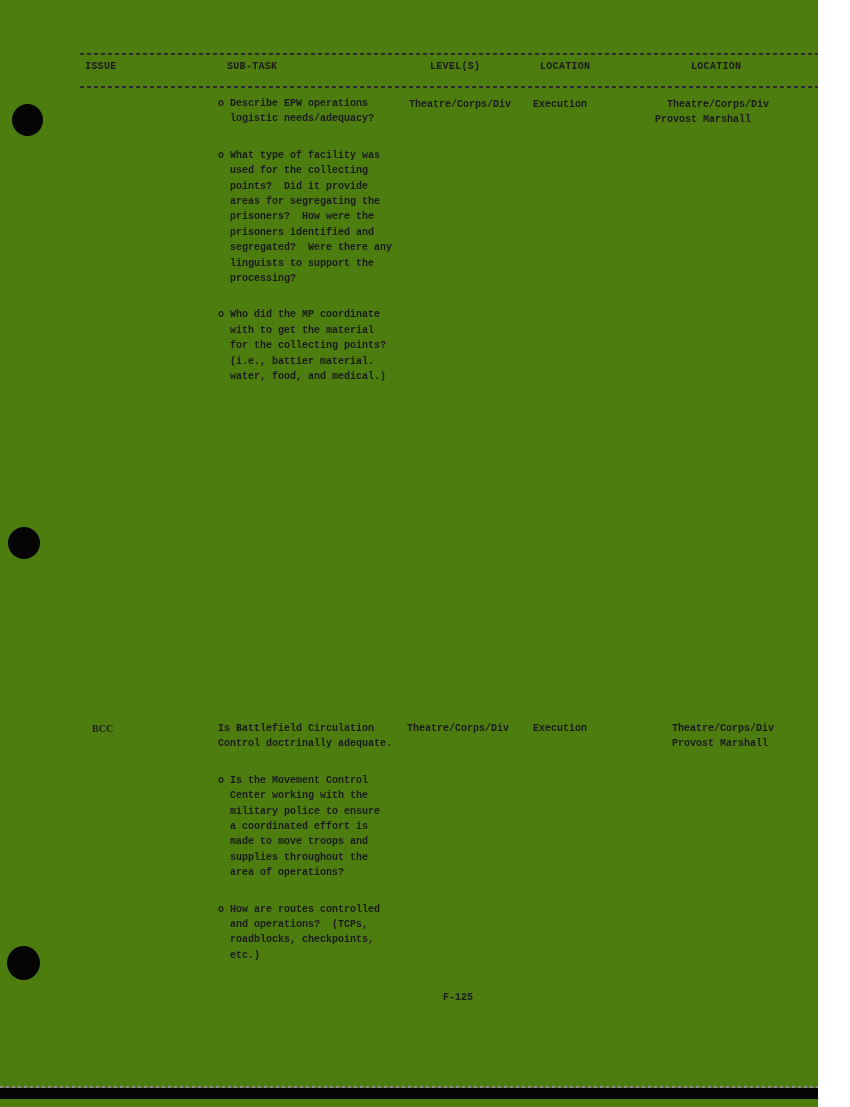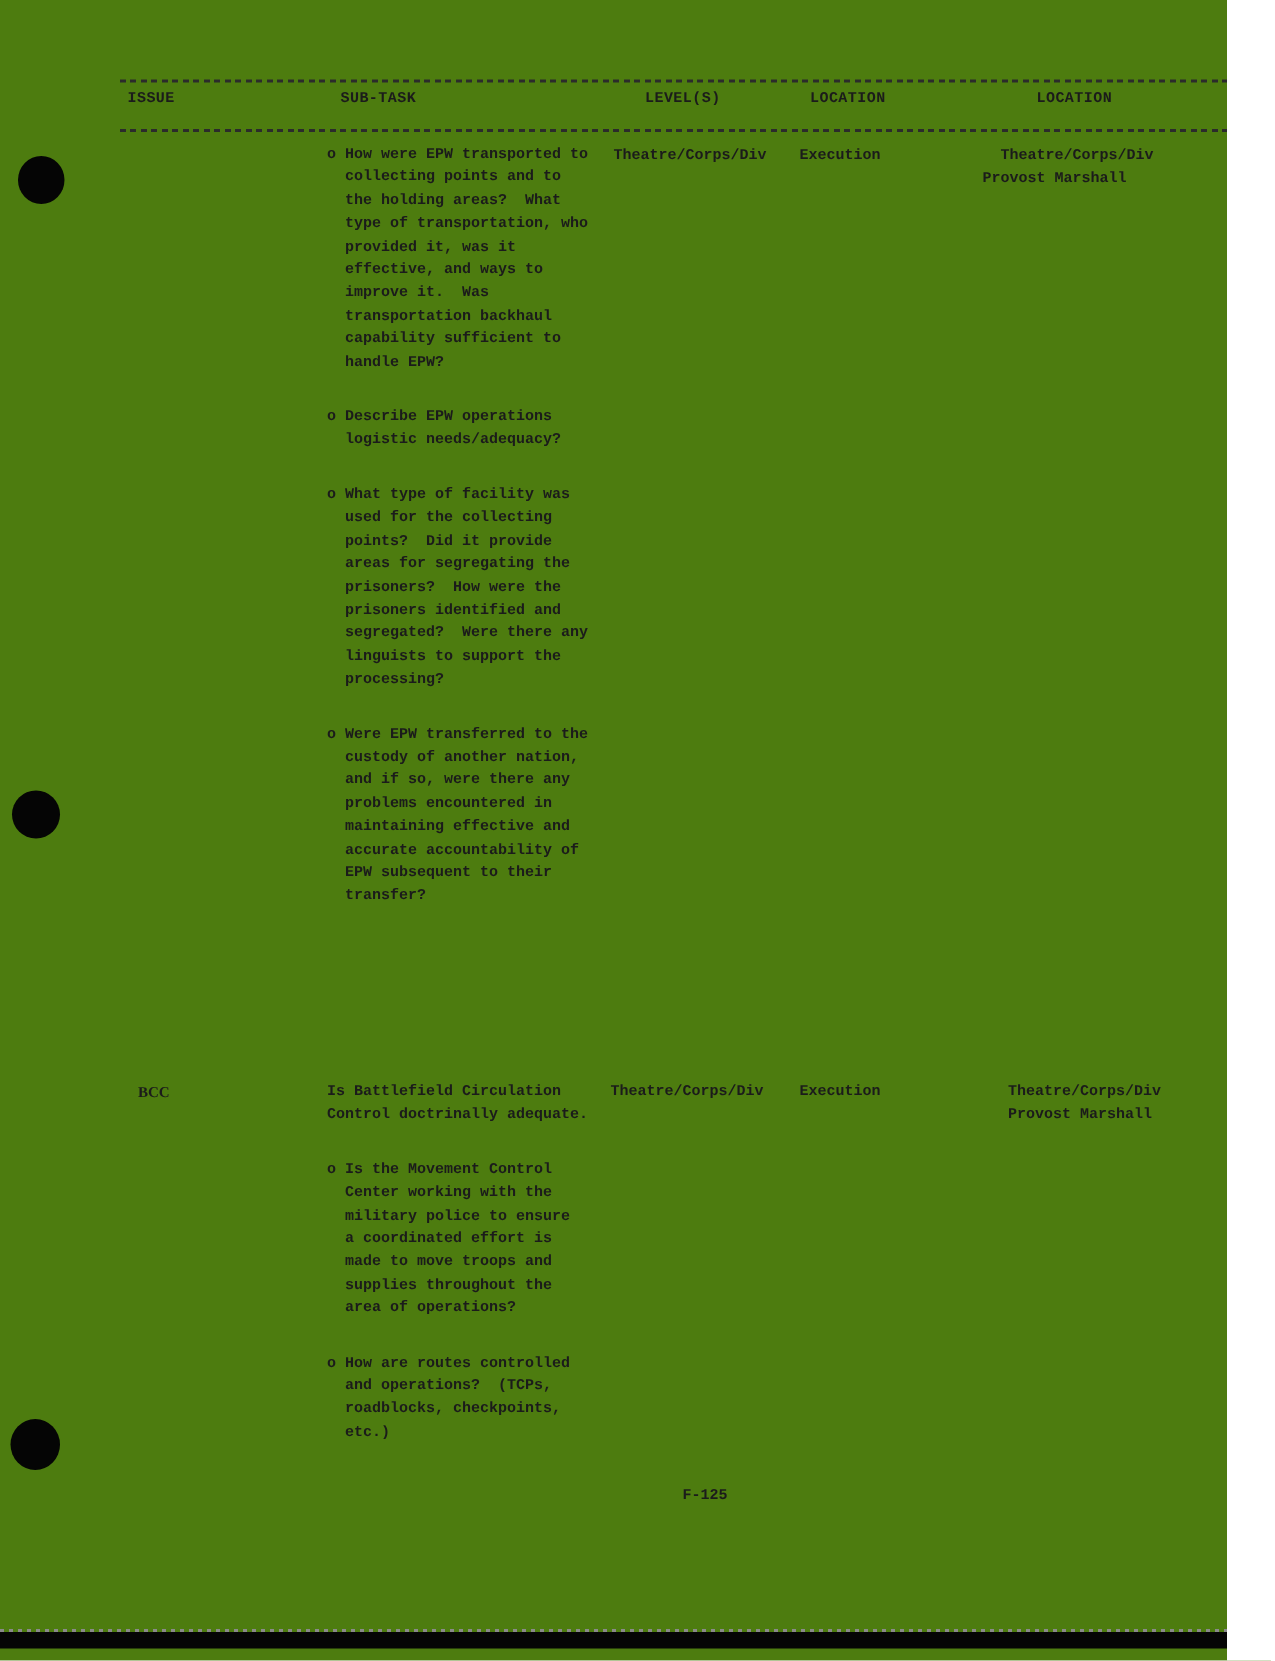--- a/index.html
+++ b/index.html
@@ -23,70 +23,57 @@
   .hdr{position:absolute;letter-spacing:0.3px;}
   .para{margin:0 0 21px 0;white-space:pre;}
   .para:last-child{margin-bottom:0;}
   .hole{position:absolute;background:#050505;border-radius:50%;}
   .edge-right{position:absolute;top:0;left:842px;width:8px;height:1100px;background:#050505;}
   .edge-bottom{position:absolute;top:1088px;left:0;width:850px;height:11px;background:#050505;}
   .edge-speckle{
     position:absolute;top:1086px;left:0;width:850px;height:2px;
     background:repeating-linear-gradient(90deg,#8a8a8a 0 3px,transparent 3px 6px);
   }
-  .pagenum{position:absolute;margin-left:12px;}
+  .pagenum{position:absolute;}
 </style>
 </head>
 <body>
 
 <div class="page">
 
   <div class="hole" style="left:12px;top:104px;width:31px;height:32px;"></div>
   <div class="hole" style="left:8px;top:527px;width:32px;height:32px;"></div>
   <div class="hole" style="left:7px;top:946px;width:33px;height:34px;"></div>
 
   <div class="rule" style="top:53px;"></div>
   <div class="rule" style="top:86px;"></div>
 
   <span class="hdr" style="left:85px;top:59px;">ISSUE</span>
   <span class="hdr" style="left:227px;top:59px;">SUB-TASK</span>
   <span class="hdr" style="left:430px;top:59px;">LEVEL(S)</span>
   <span class="hdr" style="left:540px;top:59px;">LOCATION</span>
   <span class="hdr" style="left:691px;top:59px;">LOCATION</span>
 
   <div class="abs" style="left:218px;top:96px;width:210px;">
-    <div class="para">o How were EPW transported to
-  collecting points and to
-  the holding areas?  What
-  type of transportation, who
-  provided it, was it
-  effective, and ways to
-  improve it.  Was
-  transportation backhaul
-  capability sufficient to
-  handle EPW?</div>
     <div class="para">o Describe EPW operations
   logistic needs/adequacy?</div>
     <div class="para">o What type of facility was
   used for the collecting
   points?  Did it provide
   areas for segregating the
   prisoners?  How were the
   prisoners identified and
   segregated?  Were there any
   linguists to support the
   processing?</div>
-    <div class="para">o Were EPW transferred to the
-  custody of another nation,
-  and if so, were there any
-  problems encountered in
-  maintaining effective and
-  accurate accountability of
-  EPW subsequent to their
-  transfer?</div>
+    <div class="para">o Who did the MP coordinate
+  with to get the material
+  for the collecting points?
+  (i.e., battier material.
+  water, food, and medical.)</div>
   </div>
   <div class="abs pre" style="left:409px;top:97px;">Theatre/Corps/Div</div>
   <div class="abs pre" style="left:533px;top:97px;">Execution</div>
   <div class="abs pre" style="left:655px;top:97px;">  Theatre/Corps/Div
 Provost Marshall</div>
 
   <div class="abs pre" style="left:92px;top:721px;font-family:Liberation Serif, serif;">BCC</div>
   <div class="abs" style="left:218px;top:721px;width:210px;">
     <div class="para">Is Battlefield Circulation
 Control doctrinally adequate.</div>

